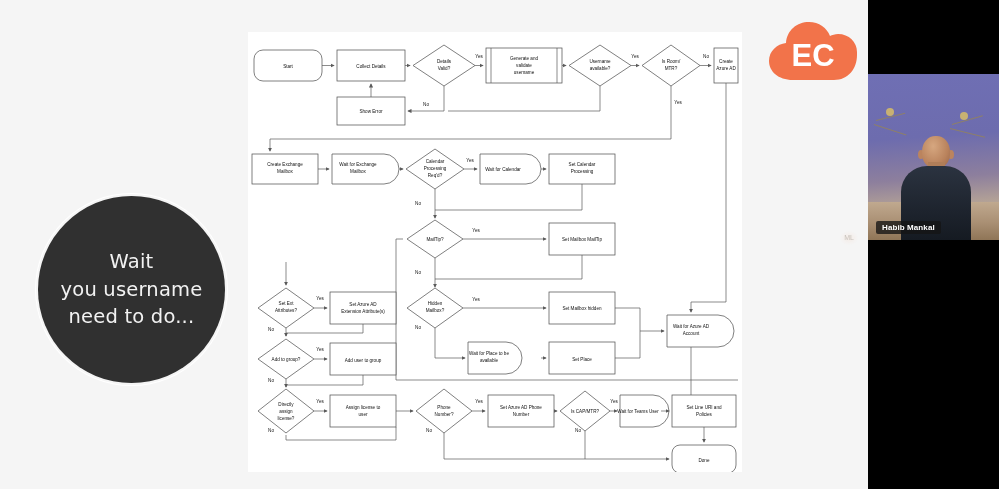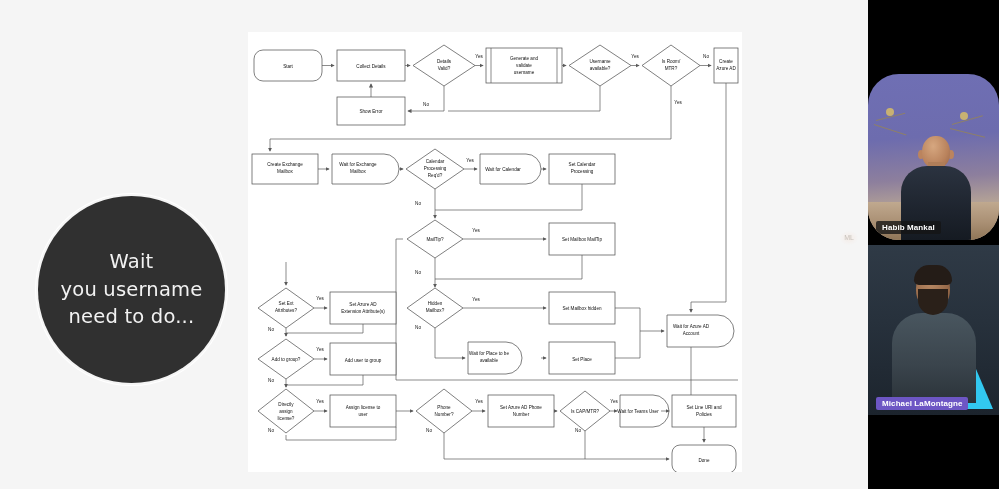--- a/index.html
+++ b/index.html
@@ -57,21 +57,21 @@
     font-family:"Liberation Sans",sans-serif;
     text-align:center;line-height:14px;
     background:radial-gradient(ellipse at center, rgba(236,148,90,.22) 0%, rgba(245,245,245,0) 72%);
   }
 
   
   #video-rail{
     position:absolute;left:868px;top:0;width:131px;height:489px;background:#000;
   }
   .tile{position:absolute;left:0;width:131px;overflow:hidden;}
-  #tile-1{top:74px;height:166px;border-radius:31px;}
+  #tile-1{top:74px;height:166px;}
   #tile-2{top:245px;height:170px;}
 
   
   .t1-bg{position:absolute;inset:0;
     background:linear-gradient(176deg,#6f6fb4 0%,#6d6cae 38%,#8d7f9d 62%,#b9a795 80%,#c9b49c 100%);}
   .t1-wallArt{position:absolute;background:#c8b172;border-radius:50%;}
   .t1-stick{position:absolute;background:#8d7f6a;height:1px;transform-origin:left center;}
   .t1-desk{position:absolute;left:0;bottom:0;width:131px;height:38px;
     background:linear-gradient(180deg,#c0a98f 0%,#a98f73 55%,#8f7557 100%);}
   .t1-head{position:absolute;left:54px;top:62px;width:28px;height:32px;border-radius:48% 48% 44% 44%;
@@ -109,20 +109,28 @@
 <div id="stage">
 
   <div id="circle-callout">
     <div class="ct">
       <span class="l1">Wait</span>
       <span class="l2">you username</span>
       <span class="l3">need to do...</span>
     </div>
   </div>
 
+  <div id="logo">
+    <svg viewBox="0 0 94 68" xmlns="http://www.w3.org/2000/svg">
+      <g>
+        <path d="M27 62 C12 62 3 53 3 43 C3 33 11 26 20 25 C21 12 31 4 43 4 C53 4 61 10 64 18 C66 17 69 16 72 16 C83 16 91 24 91 34 C91 35 91 36 91 37 C91 51 82 62 68 62 Z" fill="#f2734a"></path>
+      </g>
+      <text x="47" y="48" text-anchor="middle" font-family="Liberation Sans, sans-serif" font-size="31" font-weight="bold" fill="#ffffff">EC</text>
+    </svg>
+  </div>
 
   <div id="watermark">ML</div>
 
   <div id="diagram-canvas">
     <svg viewBox="0 0 494 440" xmlns="http://www.w3.org/2000/svg">
       <defs>
         <marker id="arw" markerWidth="6" markerHeight="6" refX="5" refY="3" orient="auto">
           <path d="M0,0 L6,3 L0,6 z" fill="#5a5a5a"></path>
         </marker>
       </defs>
@@ -392,25 +400,16 @@
       <div class="t1-stick" style="left:84px;top:50px;width:32px;transform:rotate(-16deg);"></div>
       <div class="t1-desk"></div>
       <div class="t1-ear" style="left:50px;"></div>
       <div class="t1-ear" style="left:80px;"></div>
       <div class="t1-head"></div>
       <div class="t1-neck"></div>
       <div class="t1-body"></div>
       <div class="namebar" id="name-1">Habib Mankal</div>
     </div>
 
-    <div class="tile" id="tile-2">
-      <div class="t2-bg"></div>
-      <div class="t2-logo-l"></div>
-      <div class="t2-body"></div>
-      <div class="t2-head"></div>
-      <div class="t2-beard"></div>
-      <div class="t2-hair"></div>
-      <div class="namebar" id="name-2">Michael LaMontagne</div>
-    </div>
 
   </div>
 
 </div>
 
 </body></html>

